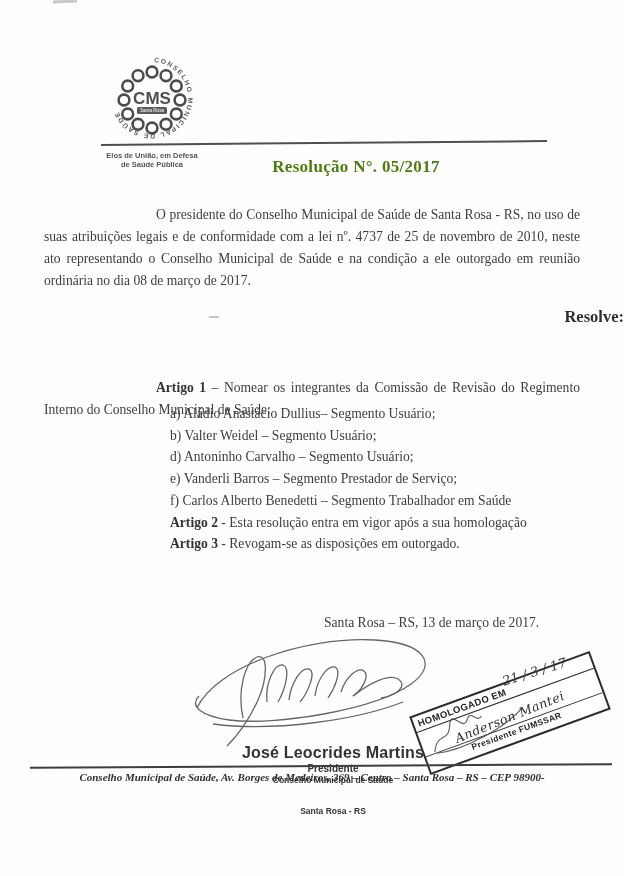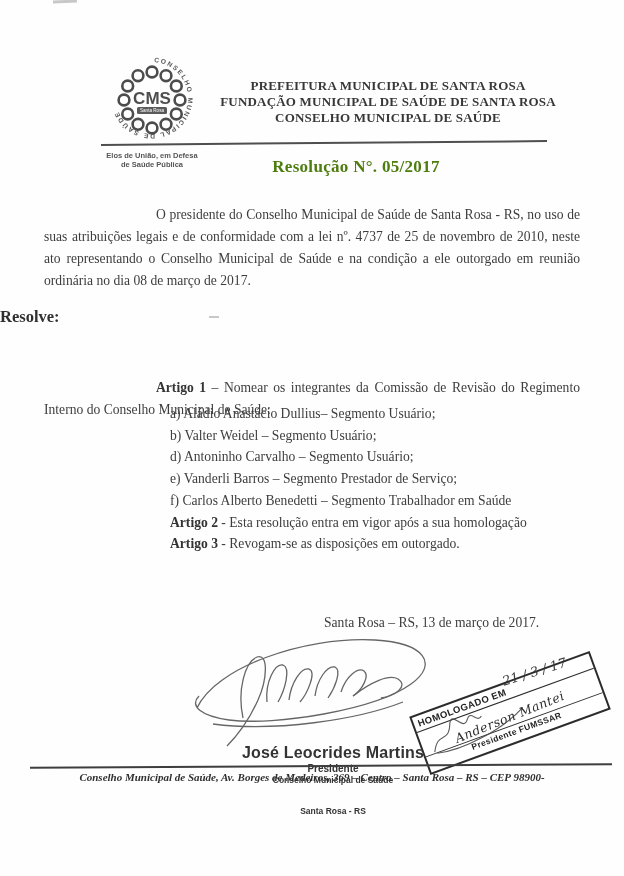--- a/index.html
+++ b/index.html
@@ -14,21 +14,21 @@
   .tagline{font-family:"Liberation Sans",sans-serif;font-weight:bold;font-size:7.5px;line-height:9px;color:#555;margin-top:1px;}
   .org-block{position:absolute;left:208px;top:78px;width:360px;text-align:center;
     font-weight:bold;font-size:13px;line-height:16px;color:#383838;letter-spacing:.2px;}
   .header-rule{position:absolute;left:101px;top:142px;width:446px;height:2px;background:#4f4f4f;transform:rotate(-.5deg);}
   
   .doc-title{position:absolute;left:0;top:157px;width:624px;text-align:center;
     font-weight:bold;font-size:17px;color:#4d7c0f;letter-spacing:.3px;padding-left:44px;}
   .para{position:absolute;left:44px;width:536px;font-size:13.6px;line-height:22px;
     text-align:justify;text-indent:112px;color:#3d3d3d;}
   .intro{top:190px;}
-  .resolve{position:absolute;left:0;top:307px;width:624px;text-align:left;
+  .resolve{position:absolute;left:0;top:307px;width:624px;text-align:right;
     font-weight:bold;font-size:16.5px;color:#2f2f2f;}
   .art1{top:363px;}
   .member-block{position:absolute;left:170px;top:403px;width:420px;font-size:13.6px;line-height:21.7px;color:#3d3d3d;}
   .b{font-weight:bold;color:#333;}
   .dateline{position:absolute;left:324px;top:615px;font-size:13.6px;color:#3d3d3d;}
   
   .sig-svg{position:absolute;left:183px;top:630px;}
   .sig-block{position:absolute;left:238px;top:744px;width:190px;text-align:center;
     font-family:"Liberation Sans",sans-serif;font-weight:bold;color:#333;}
   .sig-name{font-size:16px;letter-spacing:.2px;}
@@ -89,25 +89,20 @@
       <text x="54" y="54" text-anchor="middle" font-size="17" font-weight="bold" fill="#4e4e4e" font-family="Liberation Sans, sans-serif">CMS</text>
       <rect x="39" y="57" width="30" height="7" rx="1.5" fill="#5a5a5a"></rect>
       <text x="54" y="62.2" text-anchor="middle" font-size="4.6" fill="#fff" font-family="Liberation Sans, sans-serif">Santa Rosa</text>
     </svg>
     <div class="tagline">
       <div>Elos de União, em Defesa</div>
       <div>de Saúde Pública</div>
     </div>
   </div>
 
-  <div class="org-block">
-    <div>PREFEITURA MUNICIPAL DE SANTA ROSA</div>
-    <div>FUNDAÇÃO MUNICIPAL DE SAÚDE DE SANTA ROSA</div>
-    <div>CONSELHO MUNICIPAL DE SAÚDE</div>
-  </div>
 
   <div class="header-rule"></div>
 
   <div class="doc-title">Resolução N°. 05/2017</div>
 
   <p class="para intro">O presidente do Conselho Municipal de Saúde de Santa Rosa - RS, no uso de suas atribuições legais e de conformidade com a lei nº. 4737 de 25 de novembro de 2010, neste ato representando o Conselho Municipal de Saúde e na condição a ele outorgado em reunião ordinária no dia 08 de março de 2017.</p>
 
   <div class="resolve">Resolve:</div>
   <div class="artifact" style="left:209px;top:316px;width:10px;height:1.6px;"></div>
 

